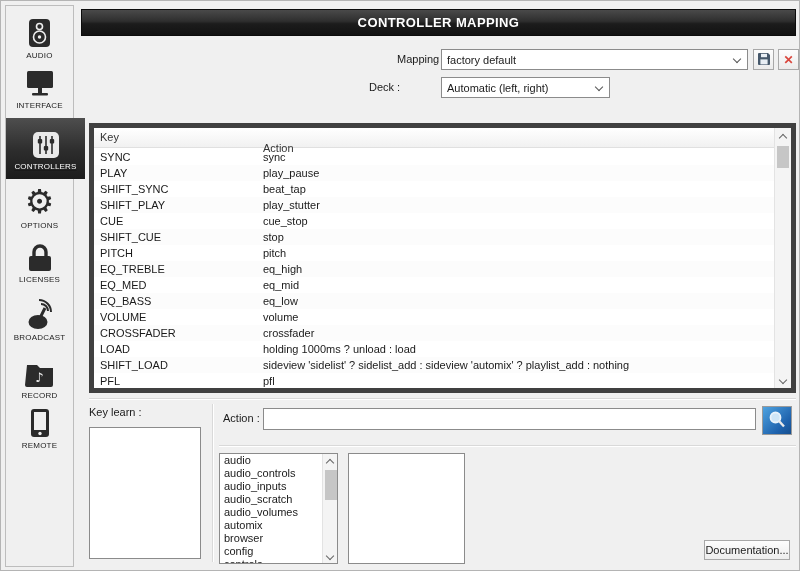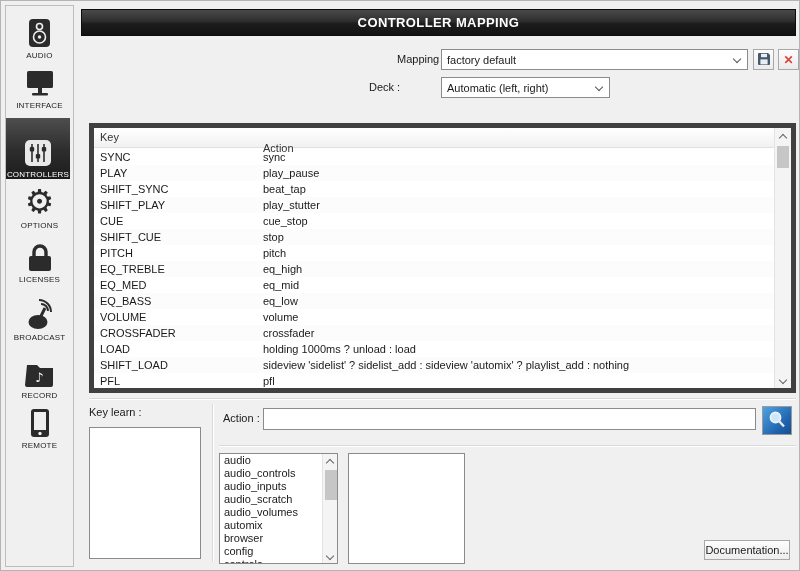--- a/index.html
+++ b/index.html
@@ -7,21 +7,21 @@
   .window{ position:relative; width:800px; height:571px; background:#f0f0f0;
            border:1px solid #b4b4b4; overflow:hidden; font-size:11px; color:#1a1a1a;}
 
   
   .sidebar{ position:absolute; left:4px; top:4px; width:69px; height:562px;
             background:#f0f0f0; border:1px solid #bdbdbd; }
   .side-item{ position:absolute; left:0; width:67px; display:flex; flex-direction:column;
               align-items:center; cursor:pointer; }
   .side-item .ic{ height:32px; display:flex; align-items:flex-end; justify-content:center; }
   .side-label{ font-size:8px; margin-top:3px; color:#1b1b1b; letter-spacing:.2px; }
-  .side-item.selected{ left:0; width:64px; height:61px; justify-content:flex-end;
+  .side-item.selected{ left:0; width:79px; height:61px; justify-content:center;
       background:linear-gradient(#4e4e4e,#2c2c2c 55%,#1c1c1c);text-decoration:underline; }
   .side-item.selected .side-label{ color:#fff; }
   .gear-glyph{ font-size:33px; line-height:32px; color:#2b2b2b; }
 
   
   .titlebar{ position:absolute; left:80px; top:8px; width:715px; height:27px;
       background:linear-gradient(#4a4a4a,#2e2e2e 45%,#1c1c1c 55%,#121212);
       border:1px solid #0c0c0c; display:flex; align-items:center; justify-content:center;
       color:#fff; font-weight:bold; font-size:13px; letter-spacing:.4px; }
 

